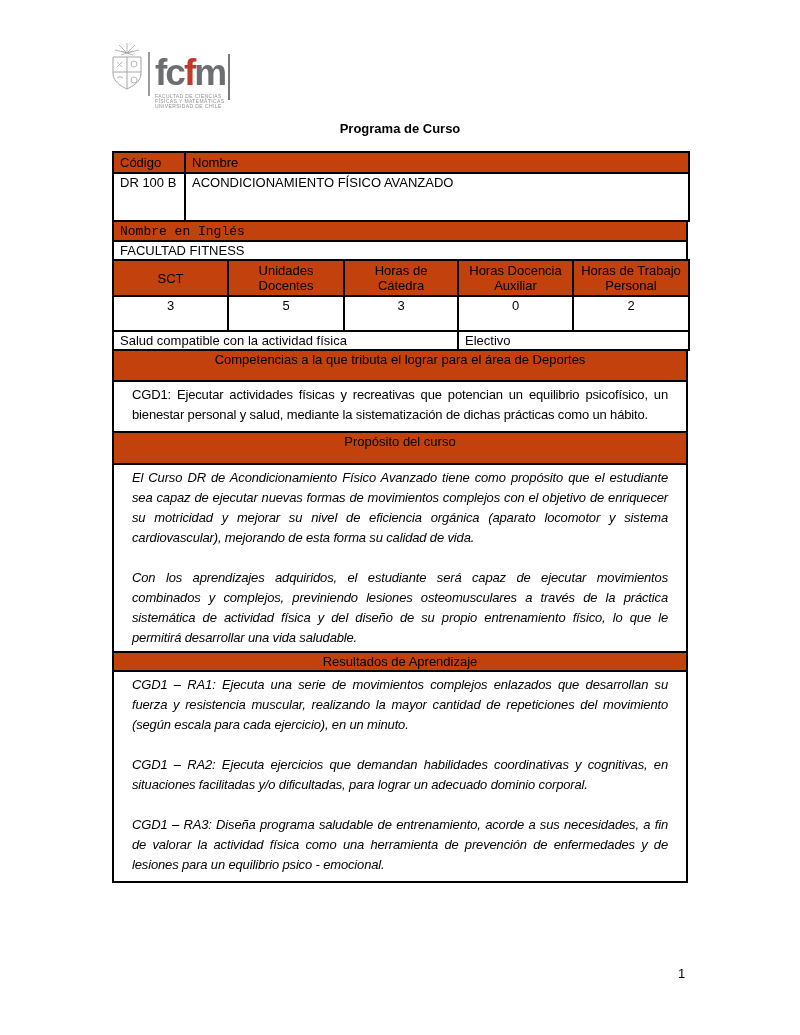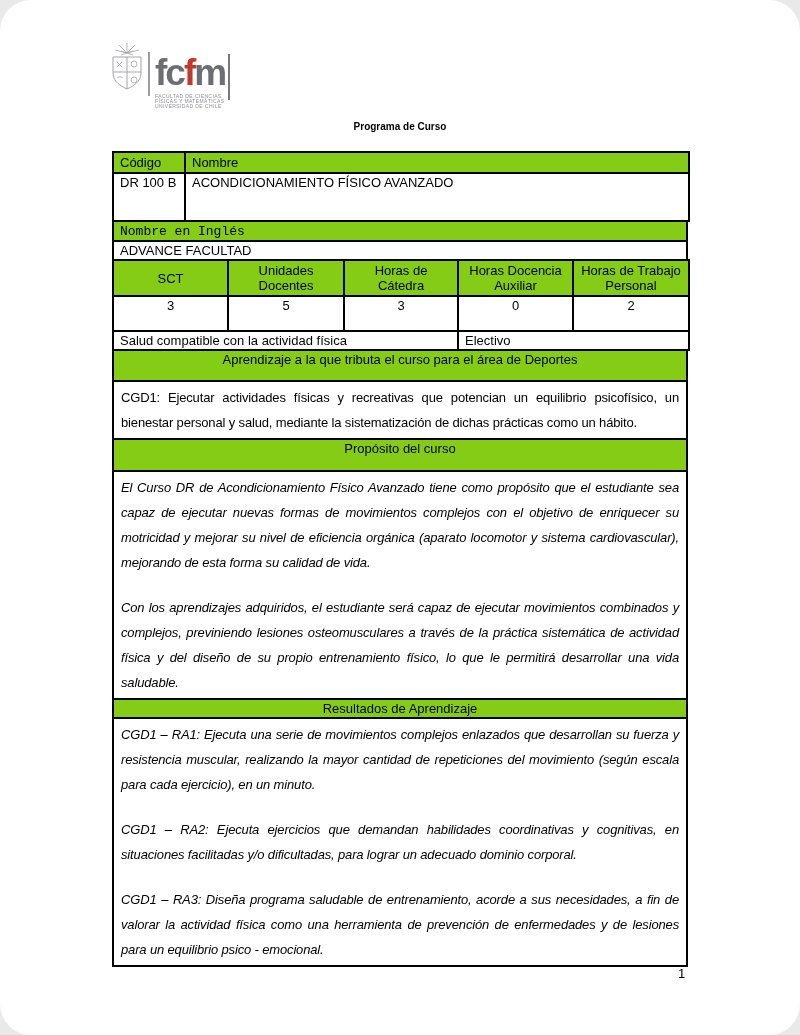--- a/index.html
+++ b/index.html
@@ -5,21 +5,20 @@
   html,body { margin:0; padding:0; background:#e9e9e9; }
   .doc {
     position: relative;
     width: 800px;
     height: 1035px;
     margin: 0 auto;
     background: #ffffff;
     font-family: "Liberation Sans", sans-serif;
     color: #000;
     overflow: hidden;
-    border-radius: 31px;
   }
 
   
   .logo { position: absolute; left: 106px; top: 42px; display: flex; align-items: flex-start; }
   .crest { width: 42px; height: 56px; }
   .vbar { width: 2px; background: #9b9ca0; height: 44px; margin-top: 10px; }
   .vbar.right { background: #77787c; height: 46px; margin-top: 12px; }
   .logo-block { margin: 0 3px 0 5px; }
   .wordmark {
     font-size: 37px; font-weight: bold; letter-spacing: -2px;
@@ -27,40 +26,40 @@
   }
   .wordmark .red { color: #c2392b; }
   .logo-caption {
     margin-top: 4px; font-size: 5px; line-height: 5px;
     letter-spacing: 0.4px; color: #8e8f93; white-space: nowrap;
   }
 
   
   .page-title {
     position: absolute; top: 121px; left: 0; width: 100%;
-    text-align: center; font-size: 10px; font-weight: bold;
+    text-align: center; font-size: 13px; font-weight: bold;
   }
 
   
   .tables { position: absolute; left: 112px; top: 151px; width: 576px; }
   table.tbl {
     border-collapse: collapse; table-layout: fixed; width: 576px;
     font-size: 13px;
   }
   table.tbl + table.tbl { margin-top: -2px; }
   table.tbl td {
     border: 2px solid #000; padding: 1px 6px; vertical-align: middle;
     overflow: hidden;
   }
-  .gray td { background: #84cc16; }
+  .gray td { background: #c2410c; }
   .top { vertical-align: top !important; }
   td.top { vertical-align: top; }
   td.ctr { text-align: center; }
   td.just { text-align: justify; }
-  .para-cell { padding: 3px 7px !important; line-height: 25px; letter-spacing: -0.15px; }
+  .para-cell { padding: 3px 18px !important; line-height: 20px; letter-spacing: -0.15px; }
   .para-cell p { margin: 0 0 20px 0; text-align: justify; font-style: italic; }
   .para-cell p:last-child { margin-bottom: 0; }
 
   
   .h21 td { height: 17px; }
   .h48 td { height: 44px; margin-top: 20px; }
   .h20 td { height: 16px; font-family: Liberation Mono, monospace; }
   .h18 td { height: 14px; }
   .h36 td { height: 32px; text-align: center; }
   .h35 td { height: 31px; }
@@ -132,21 +131,21 @@
       </tr>
     </tbody>
       </table>
 
     <table class="tbl">
       <tbody>
           <tr class="gray h20">
         <td>Nombre en Inglés</td>
       </tr>
       <tr class="h18">
-        <td>ADVANCE FACULTAD</td>
+        <td>FACULTAD FITNESS</td>
       </tr>
     </tbody>
       </table>
 
     <table class="tbl">
       <colgroup>
         <col style="width:115px">
           <col style="width:116px">
           <col style="width:114px">
         <col style="width:115px">
@@ -179,21 +178,21 @@
       <tr class="h18">
         <td>Salud compatible con la actividad física</td>
         <td>Electivo</td>
       </tr>
     </tbody>
       </table>
 
     <table class="tbl">
       <tbody>
           <tr class="gray h31">
-        <td class="ctr top">Aprendizaje a la que tributa el curso para el área de Deportes</td>
+        <td class="ctr top">Competencias a la que tributa el lograr para el área de Deportes</td>
       </tr>
       <tr class="h49">
         <td class="top just para-cell">CGD1: Ejecutar actividades físicas y recreativas que potencian un equilibrio psicofísico, un bienestar personal y salud, mediante la sistematización de dichas prácticas como un hábito.</td>
       </tr>
       <tr class="gray h32">
         <td class="ctr top">Propósito del curso</td>
       </tr>
       <tr class="h182">
         <td class="top para-cell">
           <p>El Curso DR de Acondicionamiento Físico Avanzado tiene como propósito que el estudiante sea capaz de ejecutar nuevas formas de movimientos complejos con el objetivo de enriquecer su motricidad y mejorar su nivel de eficiencia orgánica (aparato locomotor y sistema cardiovascular), mejorando de esta forma su calidad de vida.</p>

